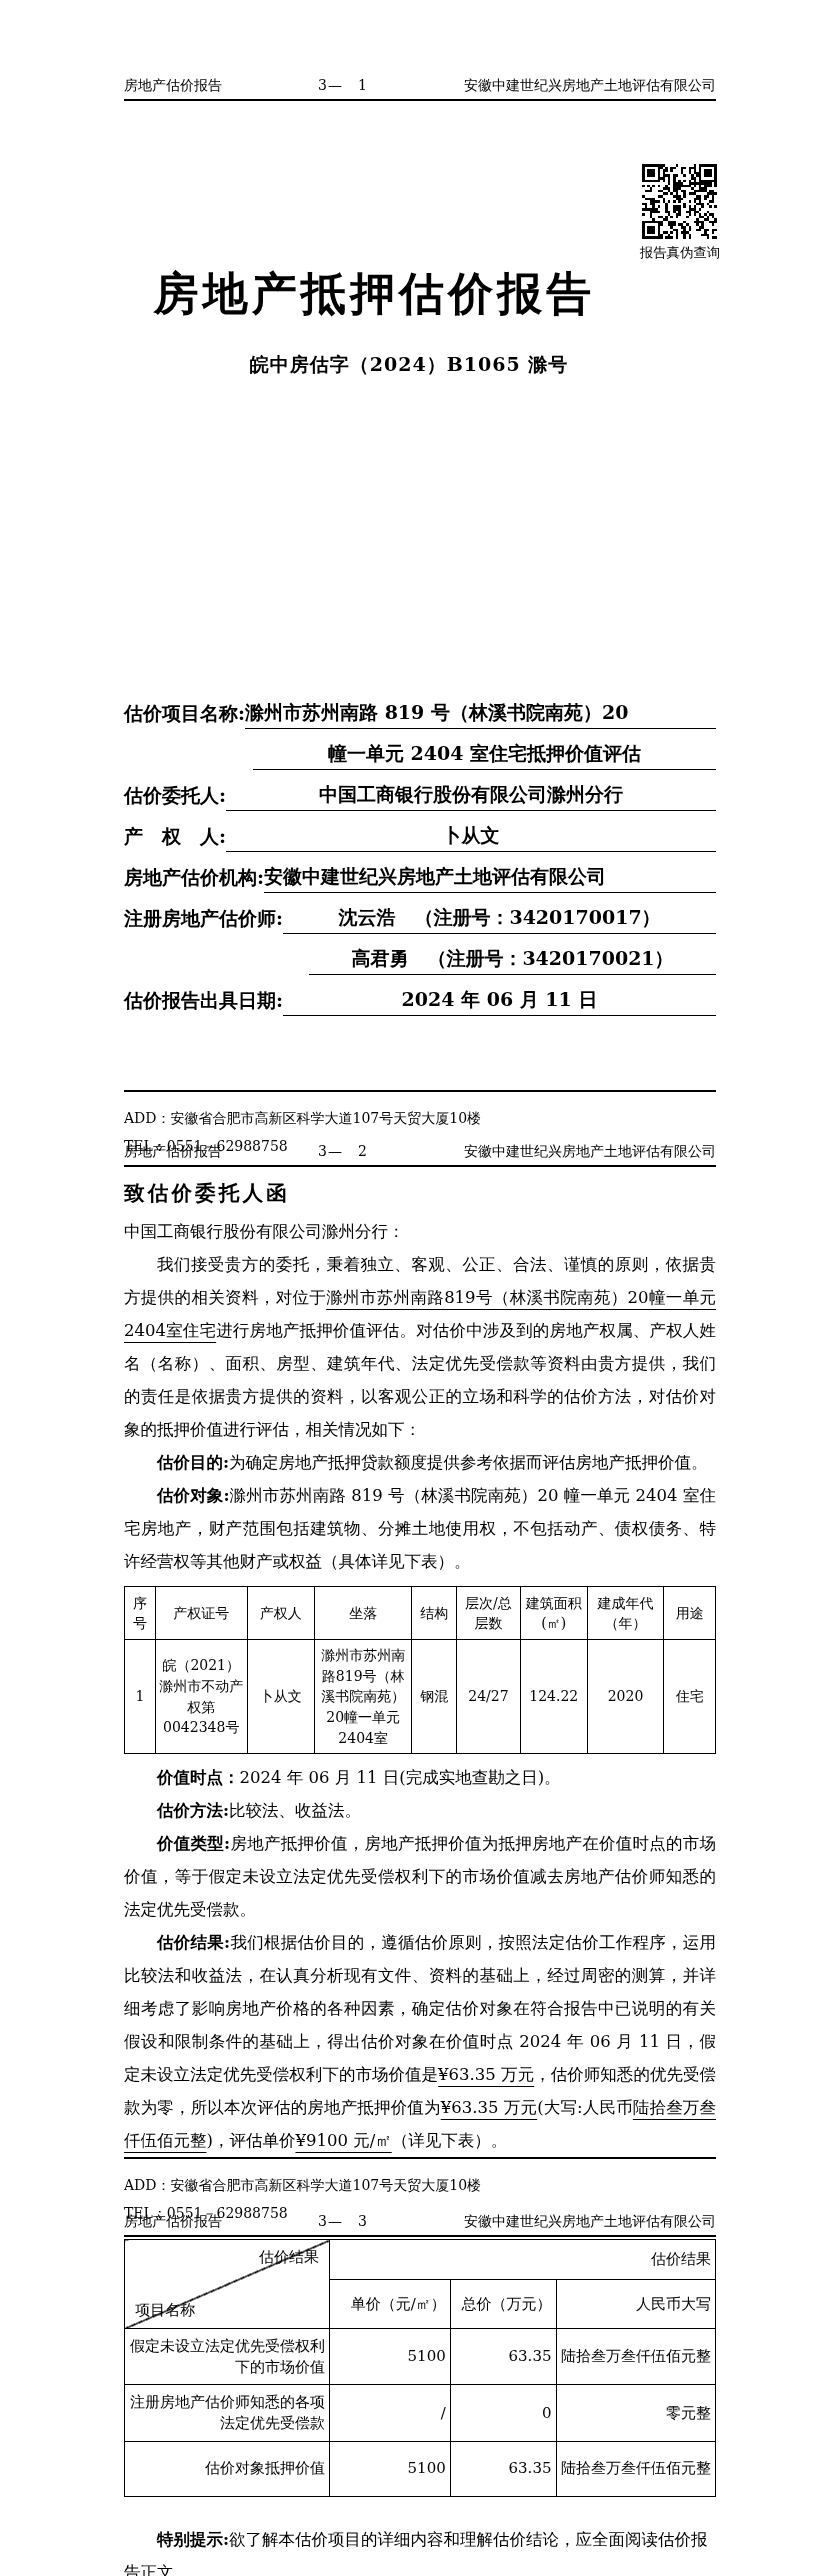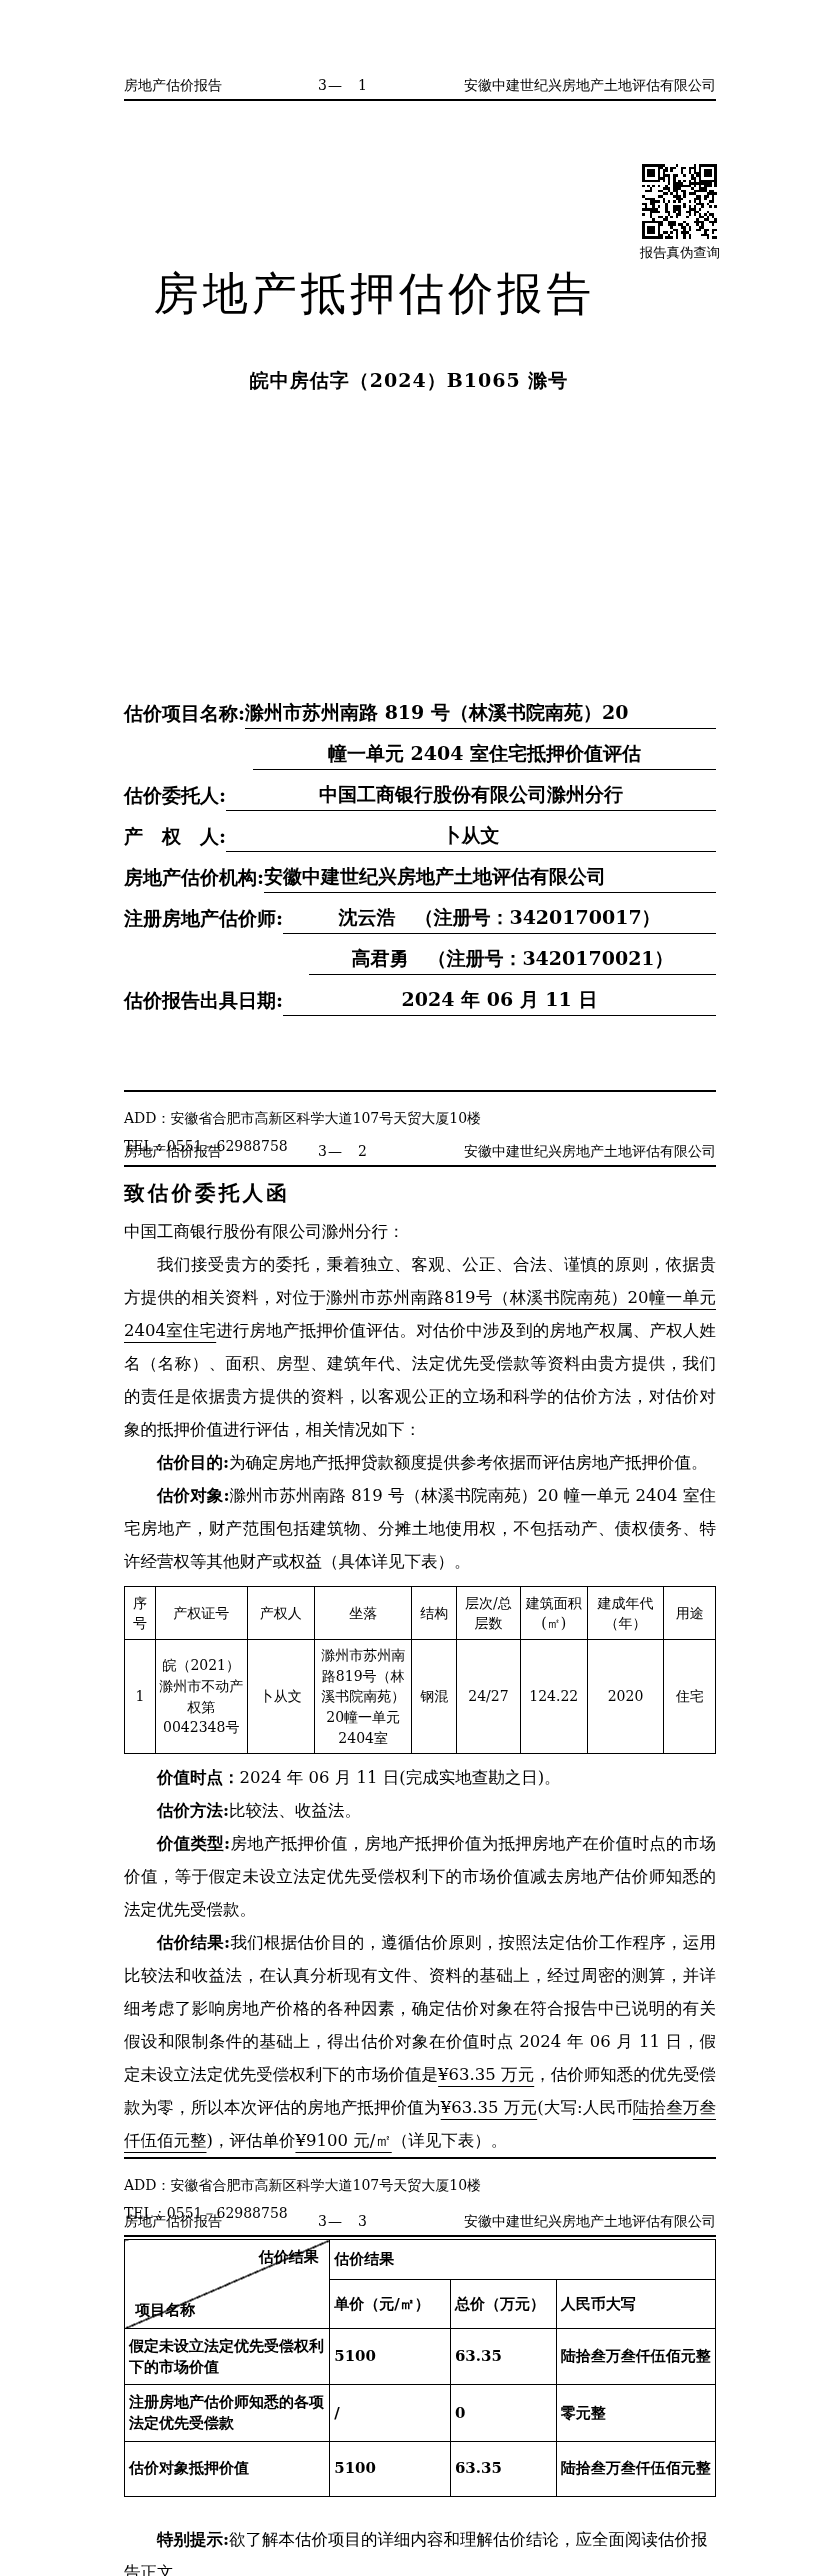--- a/index.html
+++ b/index.html
@@ -26,24 +26,24 @@
   }
   .pagefoot div{margin-top:8px;}
   
   .qrbox{position:absolute;left:642px;top:164px;width:75px;height:75px;}
   #qr{display:grid;grid-template-columns:repeat(29,1fr);grid-template-rows:repeat(29,1fr);width:75px;height:75px;}
   #qr i{background:#fff;}
   #qr i.on{background:#000;}
   .qrcaption{position:absolute;left:635px;top:244px;width:90px;text-align:center;font-size:13.4px;}
   .title{
     position:absolute;left:0;top:264px;width:749px;text-align:center;
-    font-size:45px;font-weight:normal;letter-spacing:4.1px;
+    font-size:45px;font-weight:bold;letter-spacing:4.1px;
   }
   .subtitle{
-    position:absolute;left:0;top:368px;width:818px;text-align:center;
+    position:absolute;left:0;top:352px;width:818px;text-align:center;
     font-size:19px;font-weight:bold;letter-spacing:1px;
   }
   .fields{position:absolute;left:124px;top:688px;width:592px;font-weight:bold;font-size:19px;}
   .f-row{display:flex;align-items:flex-end;height:41px;}
   .f-label{white-space:nowrap;padding-bottom:2.1px;margin-top:12px;}
   .f-spacer{flex:0 0 auto;}
   .f-val{flex:1 1 auto;text-align:center;border-bottom:1.5px solid #000;padding-bottom:2.1px;white-space:nowrap;}
   .f-val.left{text-align:left;}
   
   .letter{position:absolute;left:124px;top:1179px;width:592px;font-size:16.5px;line-height:33px;}
@@ -51,21 +51,21 @@
   .letter p{margin:0;text-align:justify;}
   .ind{text-indent:2em;}
   b.lbl{font-weight:bold;margin-top:24px;}
   .ul{text-decoration:underline;text-decoration-thickness:1.3px;text-underline-offset:6.2px;}
   
   table.t1{border-collapse:collapse;width:100%;margin-top:8.2px;font-size:14px;line-height:20.6px;}
   table.t1 th,table.t1 td{border:1px solid #000;font-weight:normal;text-align:center;vertical-align:middle;padding:5.2px 2.1px;}
   
   .p3{position:absolute;left:124px;top:2239px;width:592px;font-size:16.5px;line-height:33px;}
   table.t2{border-collapse:collapse;width:100%;font-size:15px;line-height:20.6px;}
-  table.t2 th,table.t2 td{border:1px solid #000;font-weight:bold;text-align:left;vertical-align:middle;padding:3.1px 4.1px;}
+  table.t2 th,table.t2 td{border:1px solid #000;font-weight:normal;text-align:right;vertical-align:middle;padding:3.1px 4.1px;}
   td.diag{
     position:relative;height:82px;padding:0;
     background:linear-gradient(to bottom right,#fff calc(50% - 0.8px),#000 calc(50% - 0.8px),#000 calc(50% + 0.8px),#fff calc(50% + 0.8px));
   }
   td.diag .dt{position:absolute;top:7.2px;right:10.3px;}
   td.diag .db{position:absolute;bottom:7.2px;left:10.3px;}
   .notice{margin-top:26px;}
 </style>
 </head>
 <body>

